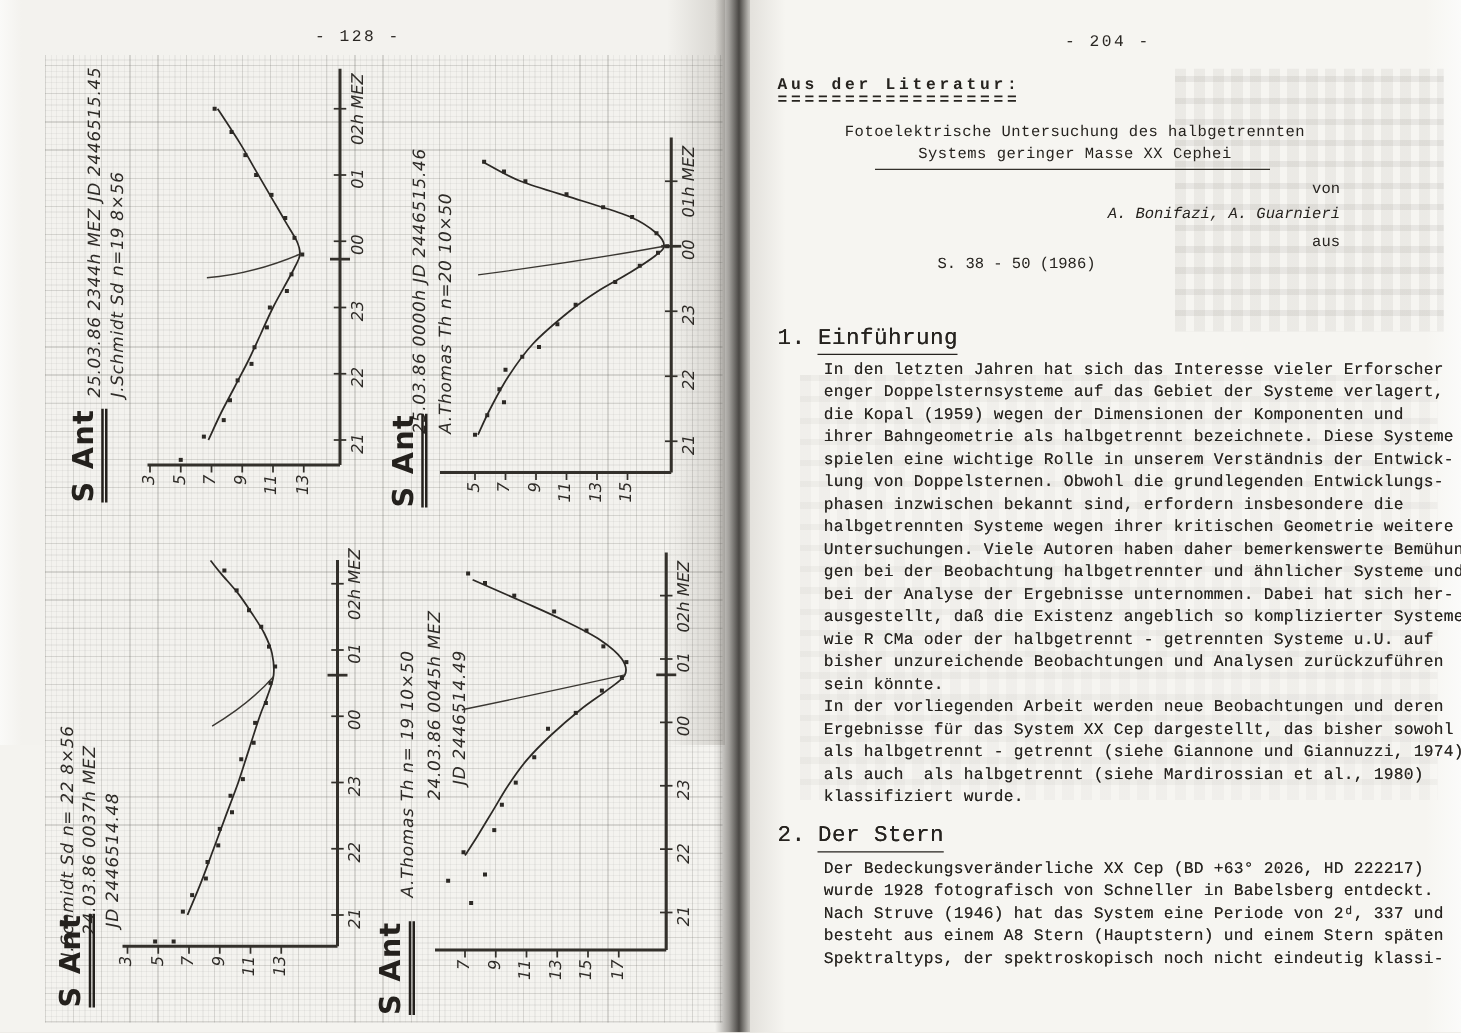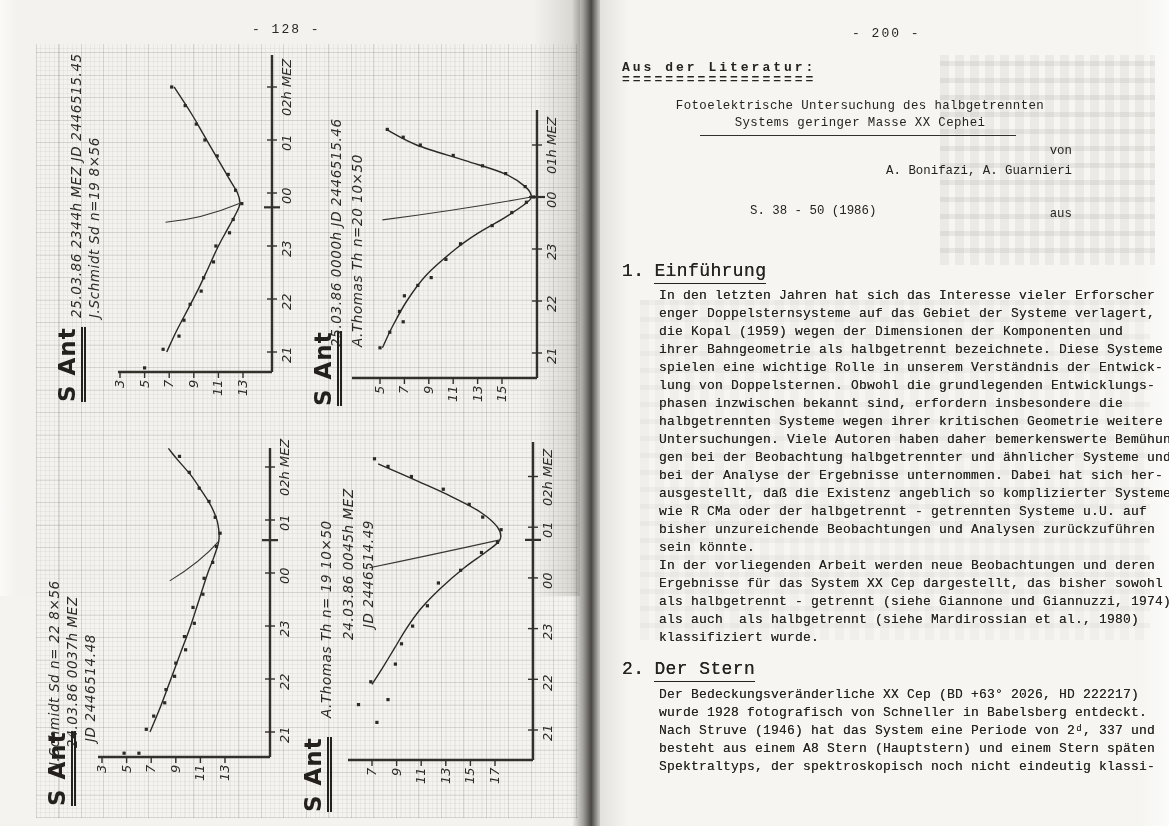--- a/index.html
+++ b/index.html
@@ -271,34 +271,34 @@
       </div>
   </div>
 
   <div class="gutter"></div>
 
   <div class="page-right">
     <div class="ghost" style="left:340px;top:55px;width:215px;height:210px;"></div>
     <div class="ghost" style="left:40px;top:300px;width:510px;height:340px;opacity:.55;"></div>
   </div>
 
-  <div class="pagenum" style="left:852px;top:26px;">- 200 -</div>
+  <div class="pagenum" style="left:852px;top:26px;">- 204 -</div>
 
   <div class="lit-heading">Aus der Literatur:</div>
   <div class="lit-equals">==================</div>
 
   <div class="title-wrap">
     <div>Fotoelektrische Untersuchung des halbgetrennten</div>
     <div>Systems geringer Masse XX Cephei</div>
   </div>
   <div class="title-rule"></div>
 
   <div class="byline" style="top:144px;">von</div>
-  <div class="byline" style="top:164px;">A. Bonifazi, A. Guarnieri</div>
-  <div class="byline" style="top:187px;margin-top:20px;">aus</div>
+  <div class="byline" style="top:164px;font-style:italic;">A. Bonifazi, A. Guarnieri</div>
+  <div class="byline" style="top:187px;">aus</div>
 
   <div class="source" style="top:201px;">
     <div>S. 38 - 50  (1986)</div>
   </div>
 
   <div class="sec-head" style="left:622px;top:261px;">
     <span>1.</span><span class="u">Einführung</span>
   </div>
   <div class="sec-body" style="left:659px;top:287px;">In den letzten Jahren hat sich das Interesse vieler Erforscher
 enger Doppelsternsysteme auf das Gebiet der Systeme verlagert,

